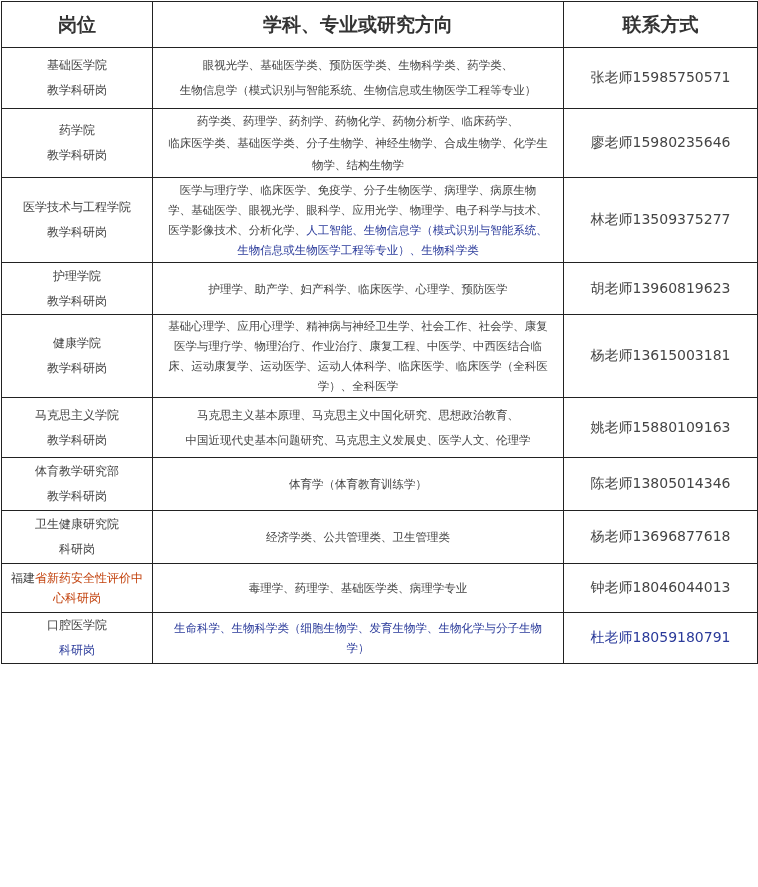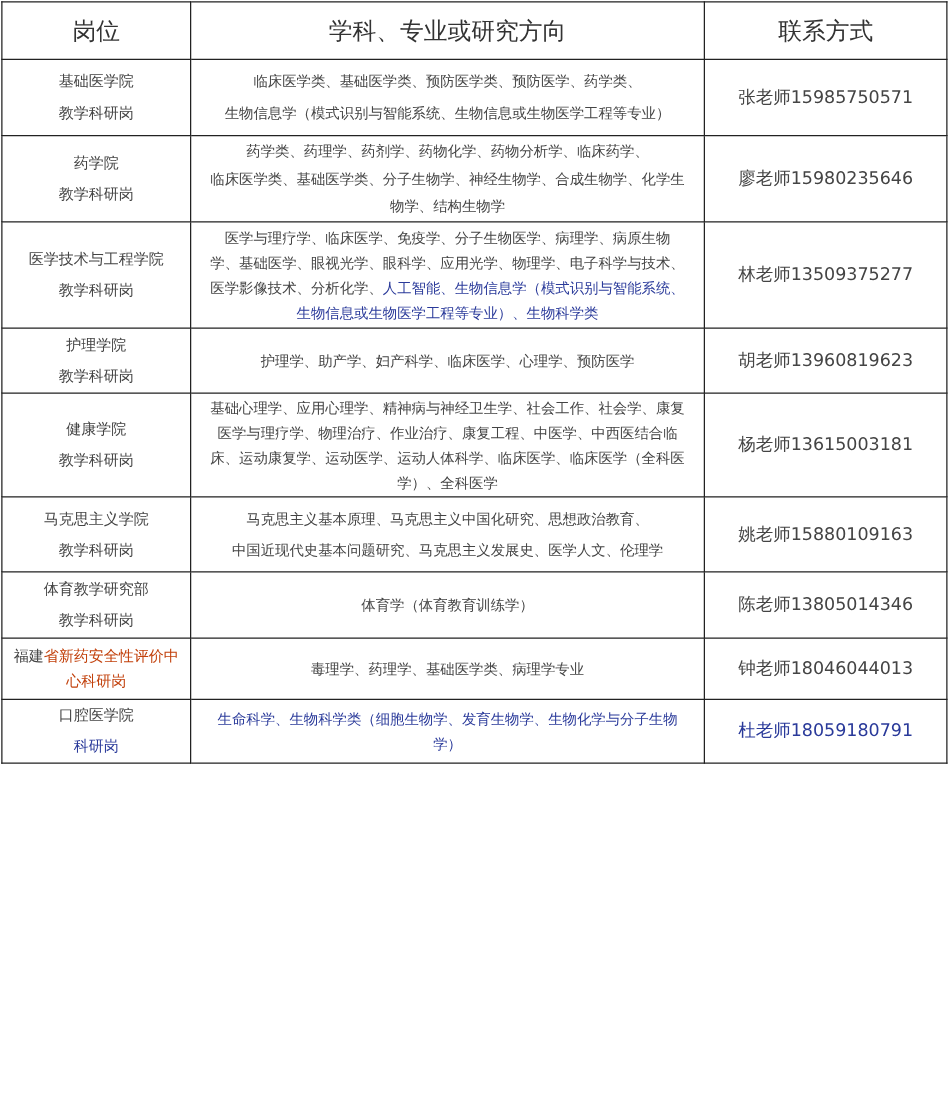--- a/index.html
+++ b/index.html
@@ -1,19 +1,19 @@
 <!DOCTYPE html>
 <html><head>
 <meta charset="utf-8">
 <style>
   html,body{margin:0;padding:0;background:#fff;}
   body{width:758px;height:887px;overflow:hidden;font-family:"DejaVu Sans","Liberation Sans",sans-serif;}
   table{border-collapse:collapse;position:absolute;left:1px;top:1px;width:756px;table-layout:fixed;}
   td,th{border:1.5px solid #222;text-align:center;vertical-align:middle;padding:0 4px;color:#444;}
-  th{font-size:19px;font-weight:normal;color:#333;height:45px;}
+  th{font-size:19px;font-weight:bold;color:#333;height:45px;}
   col.c1{width:151px;} col.c2{width:411px;} col.c3{width:194px;}
   .pos{font-size:12px;line-height:25px;}
   .pos span{display:block;}
   .subj{font-size:11.5px;line-height:20px;padding:0 6px;}
   .contact{font-size:14px;}
   .blue{color:#2a3a9a;}
   .gray{color:#c2410c;}
 </style>
 </head>
 <body>
@@ -30,21 +30,21 @@
     <th>学科、专业或研究方向</th>
     <th>联系方式</th>
   </tr>
 
   <tr style="height:61px">
     <td class="pos">
           <span>基础医学院</span>
           <span>教学科研岗</span>
         </td>
     <td class="subj" style="line-height:25px">
-          <div>临床医学类、基础医学类、预防医学类、预防医学、药学类、</div>
+          <div>眼视光学、基础医学类、预防医学类、生物科学类、药学类、</div>
           <div>生物信息学（模式识别与智能系统、生物信息或生物医学工程等专业）</div>
         </td>
     <td class="contact">张老师15985750571</td>
   </tr>
 
 
   <tr style="height:69px">
     <td class="pos">
           <span>药学院</span>
           <span>教学科研岗</span>
@@ -114,20 +114,30 @@
           <span>体育教学研究部</span>
           <span>教学科研岗</span>
         </td>
     <td class="subj">
           <div>体育学（体育教育训练学）</div>
         </td>
     <td class="contact">陈老师13805014346</td>
   </tr>
 
 
+  <tr style="height:53px">
+    <td class="pos">
+          <span>卫生健康研究院</span>
+          <span>科研岗</span>
+        </td>
+    <td class="subj">
+          <div>经济学类、公共管理类、卫生管理类</div>
+        </td>
+    <td class="contact">杨老师13696877618</td>
+  </tr>
 
 
   <tr style="height:49px">
     <td class="pos" style="line-height:20px;padding:0 2px">
           <span><span style="display:inline">福建</span><span class="gray" style="display:inline">省新药安全性评价中</span></span>
           <span class="gray">心科研岗</span>
         </td>
     <td class="subj">
           <div>毒理学、药理学、基础医学类、病理学专业</div>
         </td>

